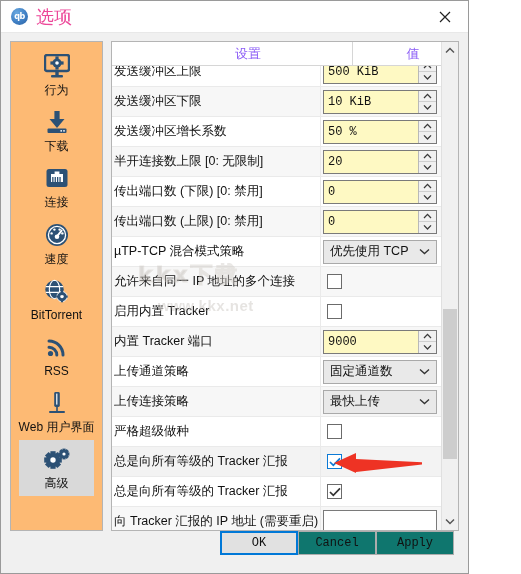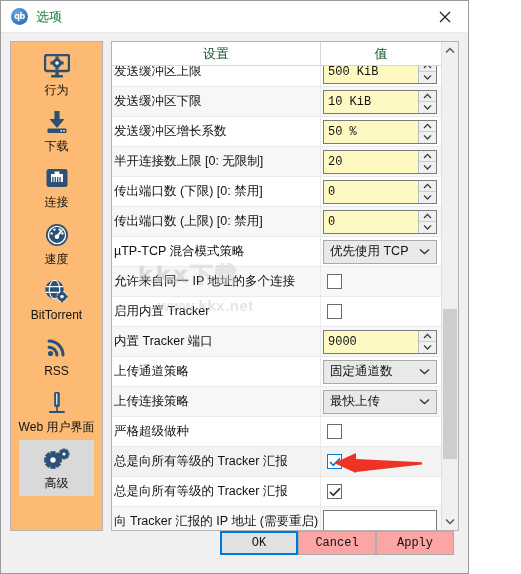--- a/index.html
+++ b/index.html
@@ -30,21 +30,21 @@
   #app-logo {
     width: 17px; height: 17px; margin-left: 10px; margin-right: 8px;
     border-radius: 50%;
     background: radial-gradient(circle at 35% 30%, #6aa9e0 0%, #3f7fc4 55%, #2a5f9e 100%);
     color: #ffffff; font-size: 8px; font-weight: bold;
     display: flex; align-items: center; justify-content: center;
     letter-spacing: -0.5px;
     font-family: "DejaVu Sans", sans-serif;
   }
   #window-title {
-    font-size: 13px; color: #15803d; line-height: 1;
+    font-size: 18px; color: #ec4899; line-height: 1;
   }
   #close-btn {
     position: absolute; right: 0; top: 0;
     width: 46px; height: 32px;
     display: flex; align-items: center; justify-content: center;
     color: #222; font-size: 15px; cursor: pointer;
   }
   #close-btn svg { display:block; }
 
   
@@ -94,22 +94,23 @@
   #table-inner { flex: 1 1 auto; display: flex; flex-direction: column; min-width: 0; }
 
   #thead {
     display: flex;
     height: 24px; flex: 0 0 24px;
     background: #ffffff;
     border-bottom: 1px solid #d6d6d6;
   }
   .th {
     display: flex; align-items: center; justify-content: center;
-    font-size: 13px; color: #14532d;
+    font-size: 13px; color: #8b5cf6;
     height: 100%;
+    margin-left: 32px;
   }
   .th.setting { flex: 0 0 209px; border-right: 1px solid #d6d6d6; }
   .th.value   { flex: 1 1 auto; }
 
   #rows-clip {
     flex: 1 1 auto; overflow: hidden; position: relative;
   }
   #rows {
     position: absolute; top: -9px; left: 0; right: 0;
   }
@@ -212,21 +213,21 @@
 
   
   #footer {
     flex: 0 0 42px;
     display: flex; align-items: flex-start; justify-content: flex-end;
     padding: 0 14px 14px 0;
     background: #f0f0f0;
   }
   .btn {
     width: 78px; height: 24px;
-    background: #fca5a5; border: 1px solid #acacac;
+    background: #0f766e; border: 1px solid #acacac;
     font-family: "Liberation Mono", "DejaVu Sans Mono", monospace;
     font-size: 12px; color: #111;
     display: flex; align-items: center; justify-content: center;
     cursor: pointer;
   }
   .btn.default {
     border: 2px solid #0078d7; background: #e1e1e1;
   }
 
   

